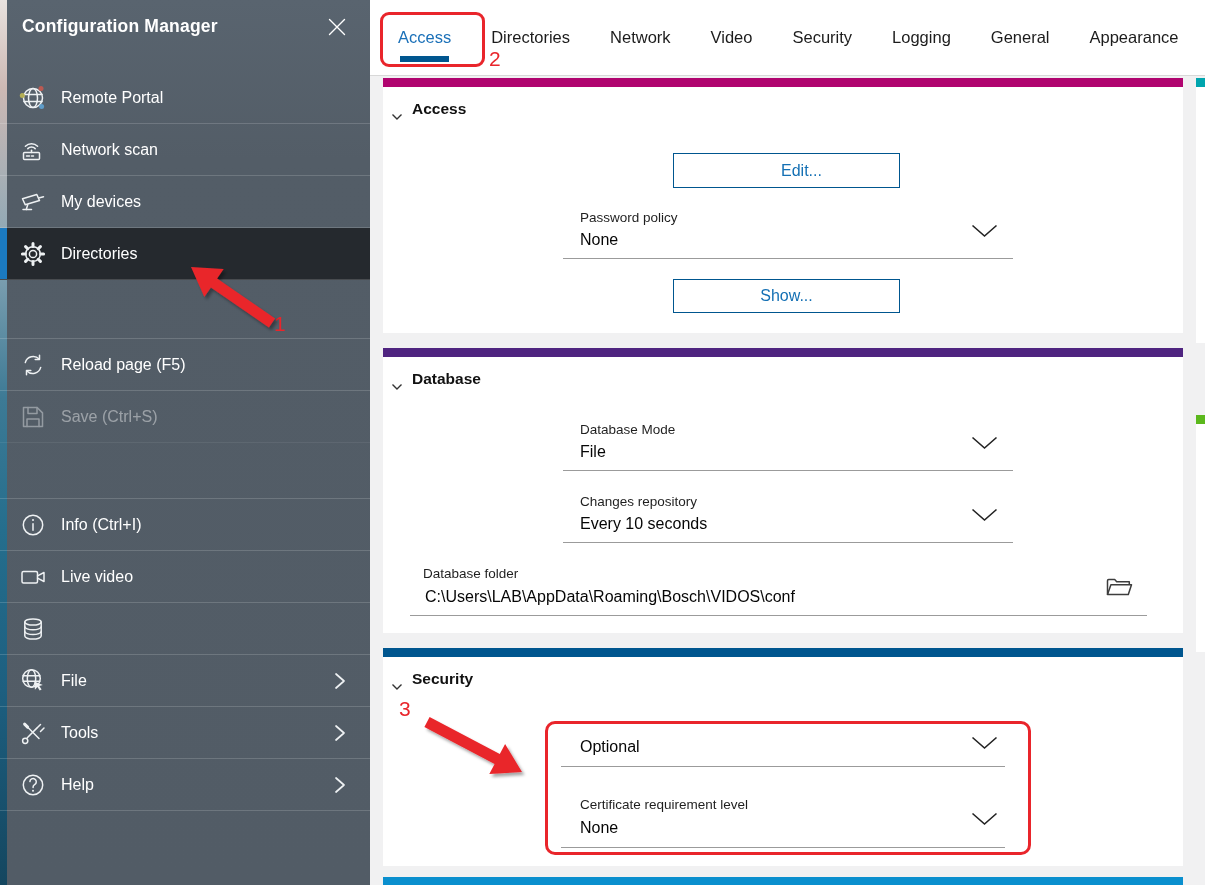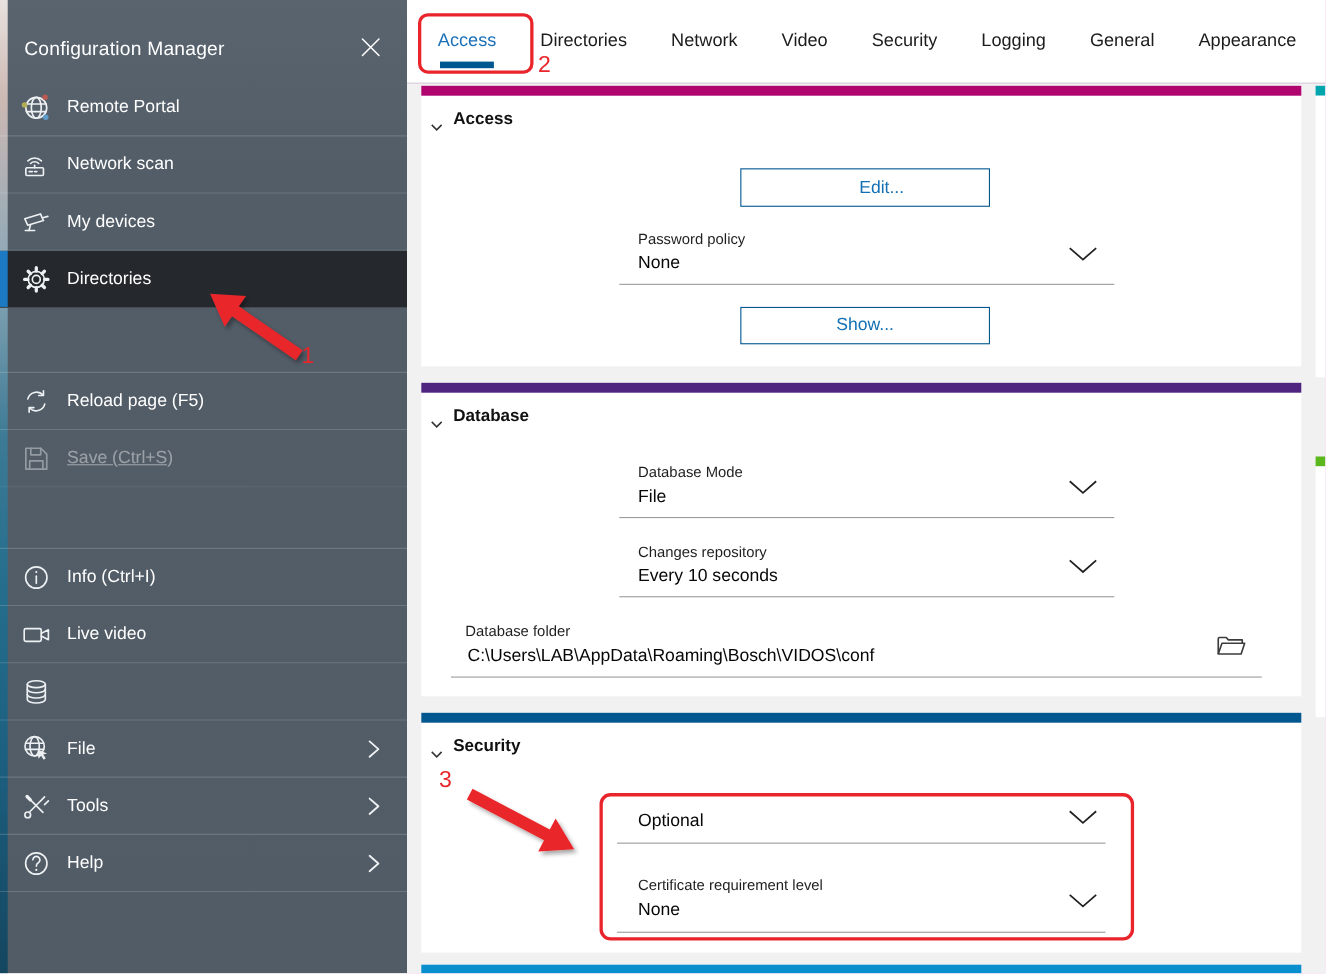--- a/index.html
+++ b/index.html
@@ -4,32 +4,32 @@
 <style>
   html,body{margin:0;padding:0;background:#fff;}
   *{box-sizing:border-box;font-family:"Liberation Sans",sans-serif;}
   .screen{position:relative;width:1205px;height:885px;overflow:hidden;background:#fff;}
 
   
   .sidebar{position:absolute;left:0;top:0;width:370px;height:885px;
     background:linear-gradient(180deg,#59646f 0%,#535d67 18%,#525c66 100%);}
   .photo-edge{position:absolute;left:0;top:0;bottom:0;width:7px;z-index:1;
     background:linear-gradient(180deg,#e8e2df 0%,#cdb9b4 10%,#8aa7b6 28%,#3d7a95 45%,#256e8d 60%,#1d5f80 78%,#14465f 100%);}
-  .sb-header{position:relative;z-index:2;height:72px;display:flex;align-items:center;padding:14px 20px 0 22px;}
+  .sb-header{position:relative;z-index:2;height:72px;display:flex;align-items:flex-start;padding:14px 20px 0 22px;font-weight:bold;}
   .sb-title{color:#fff;font-size:17.5px;letter-spacing:.2px;flex:1;padding-top:2px;}
   .sb-close{width:26px;height:26px;margin-right:0;cursor:pointer;display:block;}
   .sb-menu{position:relative;z-index:2;}
   .sb-item{height:52px;display:flex;align-items:center;padding:0 20px 0 18px;
     border-bottom:1px solid rgba(255,255,255,.16);color:#fff;font-size:16px;cursor:pointer;}
   .sb-item .sb-ico{width:30px;height:30px;margin-right:13px;flex:0 0 30px;}
   .sb-item .sb-label{flex:1;white-space:nowrap;}
   .sb-item .sb-arrow{width:22px;height:22px;flex:0 0 22px;}
   .sb-item.active{background:#25292e;position:relative;}
   .sb-item.active::before{content:"";position:absolute;left:0;top:0;bottom:0;width:7px;background:#1b7ac1;}
-  .sb-item.disabled{opacity:.42;cursor:default;text-decoration:underline;}
+  .sb-item.disabled{opacity:.42;cursor:default;}
   .sb-spacer{border-bottom:1px solid rgba(255,255,255,.16);}
 
   
   .content{position:absolute;left:370px;top:0;width:835px;height:885px;background:#d946ef;}
   .tabbar{position:absolute;left:0;top:0;width:835px;height:76px;background:#fff;
     border-bottom:1px solid #d8d8d8;display:flex;align-items:center;gap:40px;padding-left:28px;z-index:3;}
   .tab{font-size:16.5px;color:#1c1c1c;white-space:nowrap;position:relative;height:100%;
     display:flex;align-items:center;cursor:pointer;}
   .tab.active{color:#1a70b8;}
   .tab.active::after{content:"";position:absolute;left:2px;right:2px;bottom:13px;height:6px;background:#00568f;}

